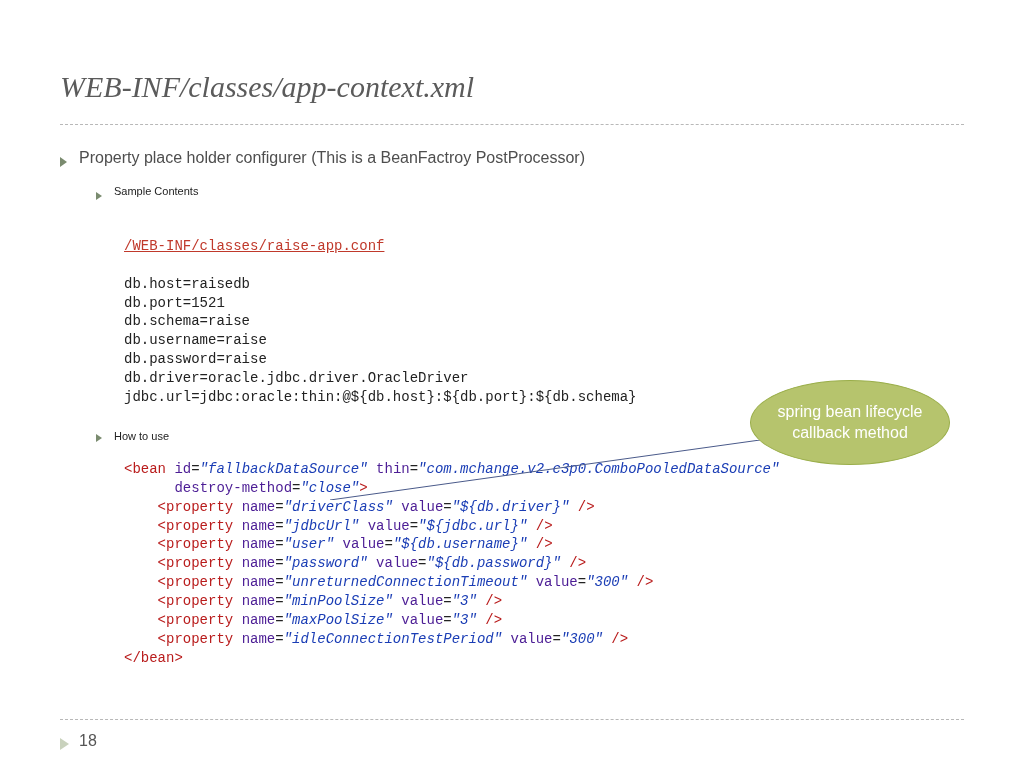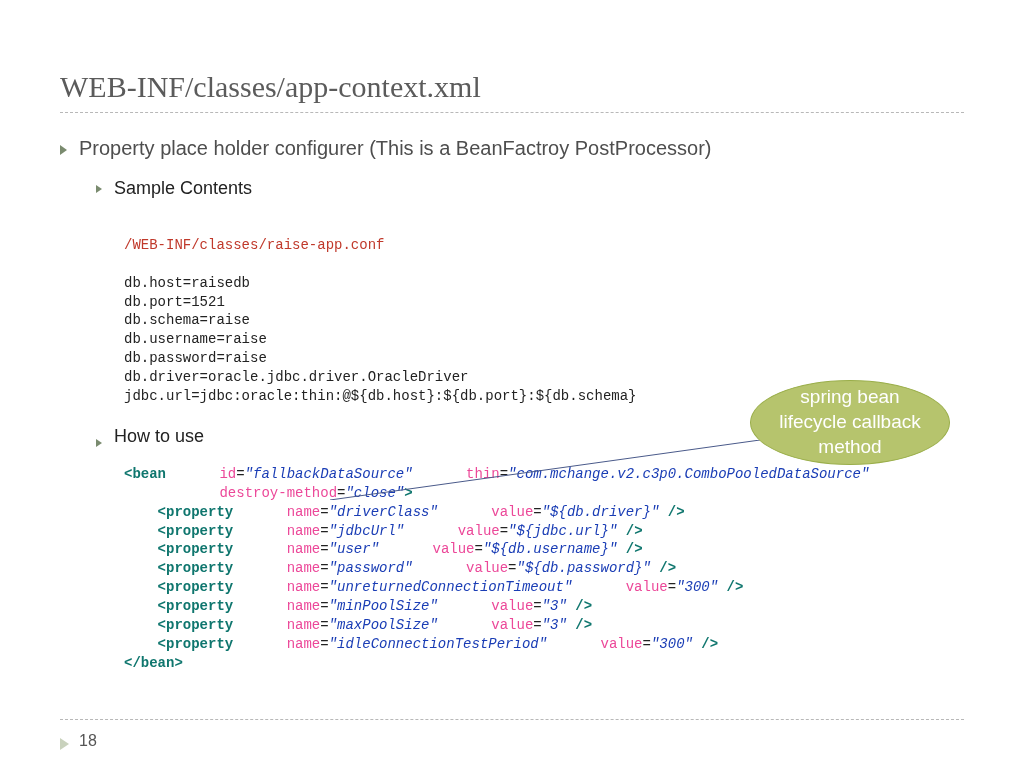--- a/index.html
+++ b/index.html
@@ -14,23 +14,24 @@
   .slide {
     padding: 70px 60px 0 60px;
     position: relative;
     height: 100%;
   }
   .title {
     font-family: Georgia, "Times New Roman", serif;
     font-size: 30px;
     font-weight: 400;
     color: #5b5b5b;
-    padding-bottom: 8px;
+    padding-bottom: 20px;
     border-bottom: 1px dashed #b8b8b8;
     margin-bottom: 24px;
+    font-style: italic;
   }
   .bullet-row {
     display: flex;
     align-items: flex-start;
     margin-bottom: 18px;
   }
   .bullet-row.indent1 { margin-left: 36px; }
   .bullet-icon {
     display: inline-block;
     width: 0; height: 0;
@@ -41,54 +42,54 @@
     margin-top: 8px;
     flex-shrink: 0;
   }
   .bullet-icon.small {
     border-top-width: 4px;
     border-bottom-width: 4px;
     border-left-width: 6px;
     margin-top: 7px;
   }
   .bullet-text {
-    font-size: 20px;
+    font-size: 16px;
     color: #4e4e4e;
   }
   .bullet-text.small {
-    font-size: 18px;
+    font-size: 11px;
     color: #222;
   }
   .codeblock {
     font-family: Consolas, "Courier New", monospace;
     font-size: 14px;
     line-height: 1.35;
     margin-left: 64px;
     white-space: pre;
     color: #222;
   }
-  .conf-path { color: #c0392b; }
-  .tag { color: #0f766e; font-weight: bold; }
-  .attr { color: #ec4899; margin-left: 45px; }
+  .conf-path { color: #c0392b; text-decoration: underline; }
+  .tag { color: #b91c1c; }
+  .attr { color: #4c1d95; }
   .val { color: #1a3db5; font-style: italic; }
   .callout {
     position: absolute;
     top: 380px;
     left: 750px;
     width: 200px;
     height: 85px;
     background: #b6c46d;
     border: 1px solid #9aae4a;
     border-radius: 50%;
     display: flex;
     align-items: center;
     justify-content: center;
     text-align: center;
     color: #fff;
-    font-size: 19px;
+    font-size: 16px;
     line-height: 1.3;
     padding: 10px 20px;
   }
   .callout-line {
     position: absolute;
     top: 440px;
     left: 330px;
     width: 430px;
     height: 60px;
     pointer-events: none;

